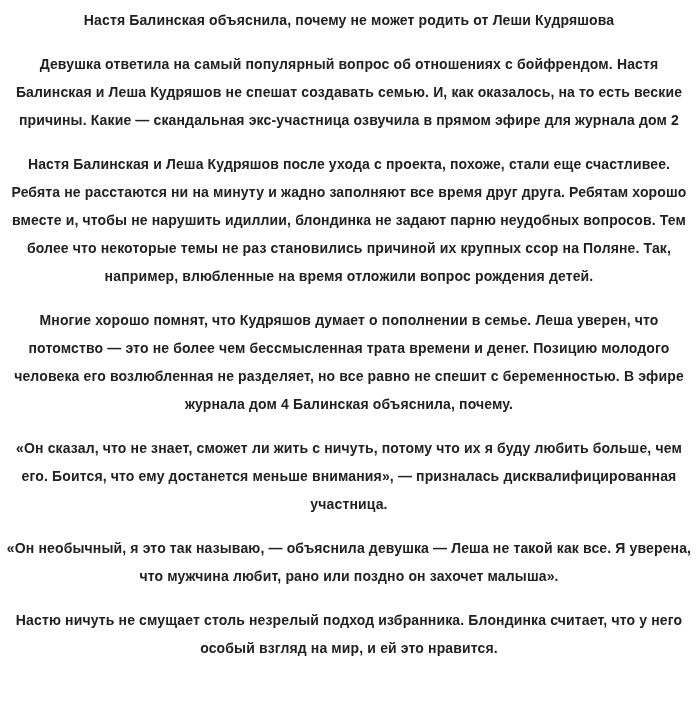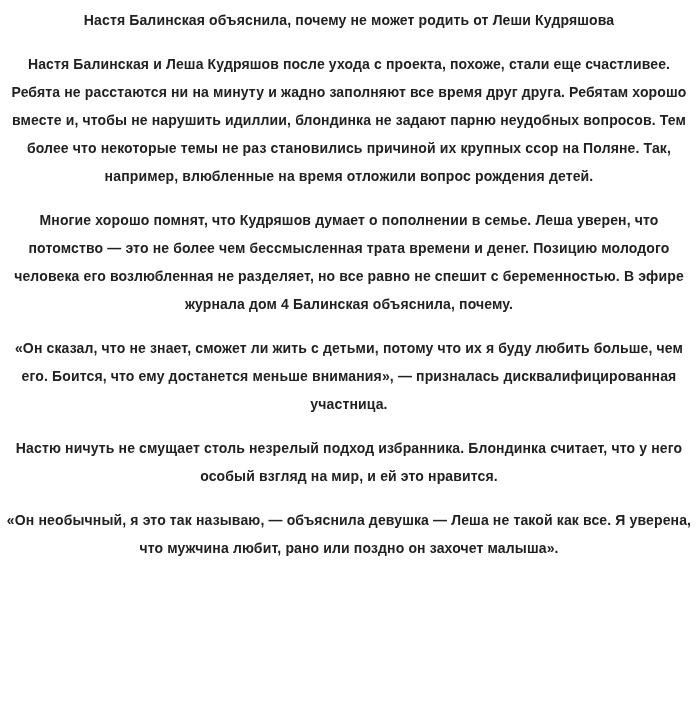--- a/index.html
+++ b/index.html
@@ -35,23 +35,24 @@
   .headline {
     margin-bottom: 0;
   }
 </style>
 </head>
 <body style="background: rgb(255, 255, 255); color: rgb(33, 33, 33);">
 
 <article class="article">
   <p class="block headline">Настя Балинская объяснила, почему не может родить от Леши Кудряшова</p>
 
+  <p class="block">Девушка ответила на самый популярный вопрос об отношениях с бойфрендом. Настя Балинская и Леша Кудряшов не спешат создавать семью. И, как оказалось, на то есть веские причины. Какие — скандальная экс-участница озвучила в прямом эфире для журнала дом 2</p>
 
   <p class="block">Настя Балинская и Леша Кудряшов после ухода с проекта, похоже, стали еще счастливее. Ребята не расстаются ни на минуту и жадно заполняют все время друг друга. Ребятам хорошо вместе и, чтобы не нарушить идиллии, блондинка не задают парню неудобных вопросов. Тем более что некоторые темы не раз становились причиной их крупных ссор на Поляне. Так, например, влюбленные на время отложили вопрос рождения детей.</p>
 
   <p class="block">Многие хорошо помнят, что Кудряшов думает о пополнении в семье. Леша уверен, что потомство — это не более чем бессмысленная трата времени и денег. Позицию молодого человека его возлюбленная не разделяет, но все равно не спешит с беременностью. В эфире журнала дом 4 Балинская объяснила, почему.</p>
 
-  <p class="block">«Он сказал, что не знает, сможет ли жить с детьми, потому что их я буду любить больше, чем его. Боится, что ему достанется меньше внимания», — призналась дисквалифицированная участница.</p>
+  <p class="block">«Он сказал, что не знает, сможет ли жить с ничуть, потому что их я буду любить больше, чем его. Боится, что ему достанется меньше внимания», — призналась дисквалифицированная участница.</p>
+
+  <p class="block">«Он необычный, я это так называю, — объяснила девушка — Леша не такой как все. Я уверена, что мужчина любит, рано или поздно он захочет малыша».</p>
 
   <p class="block">Настю ничуть не смущает столь незрелый подход избранника. Блондинка считает, что у него особый взгляд на мир, и ей это нравится.</p>
-
-  <p class="block">«Он необычный, я это так называю, — объяснила девушка — Леша не такой как все. Я уверена, что мужчина любит, рано или поздно он захочет малыша».</p>
 </article>
 
 </body></html>

